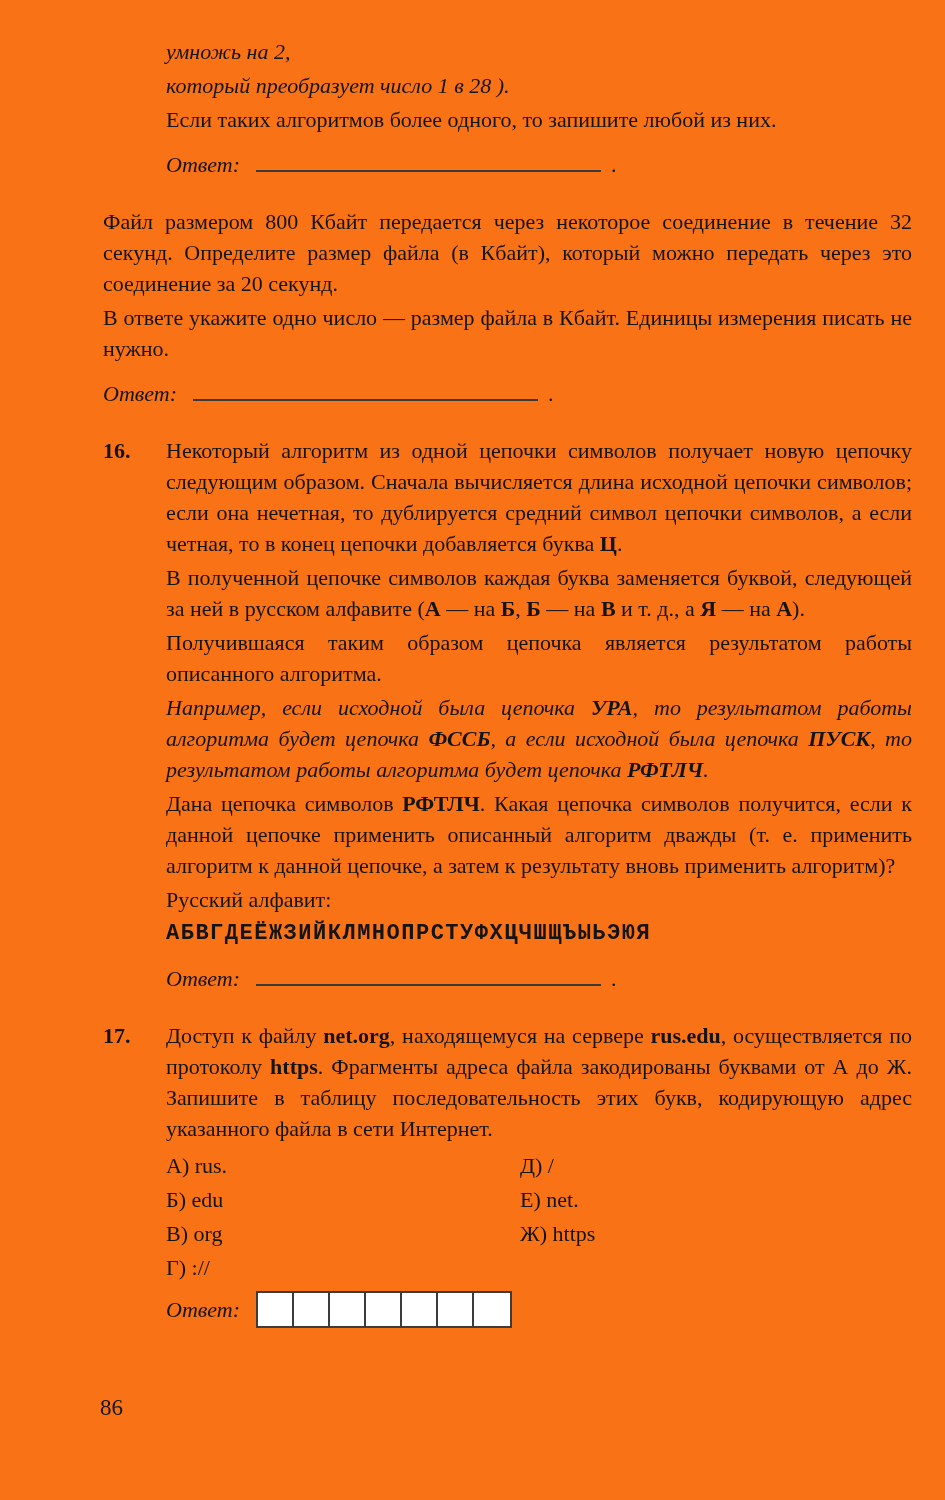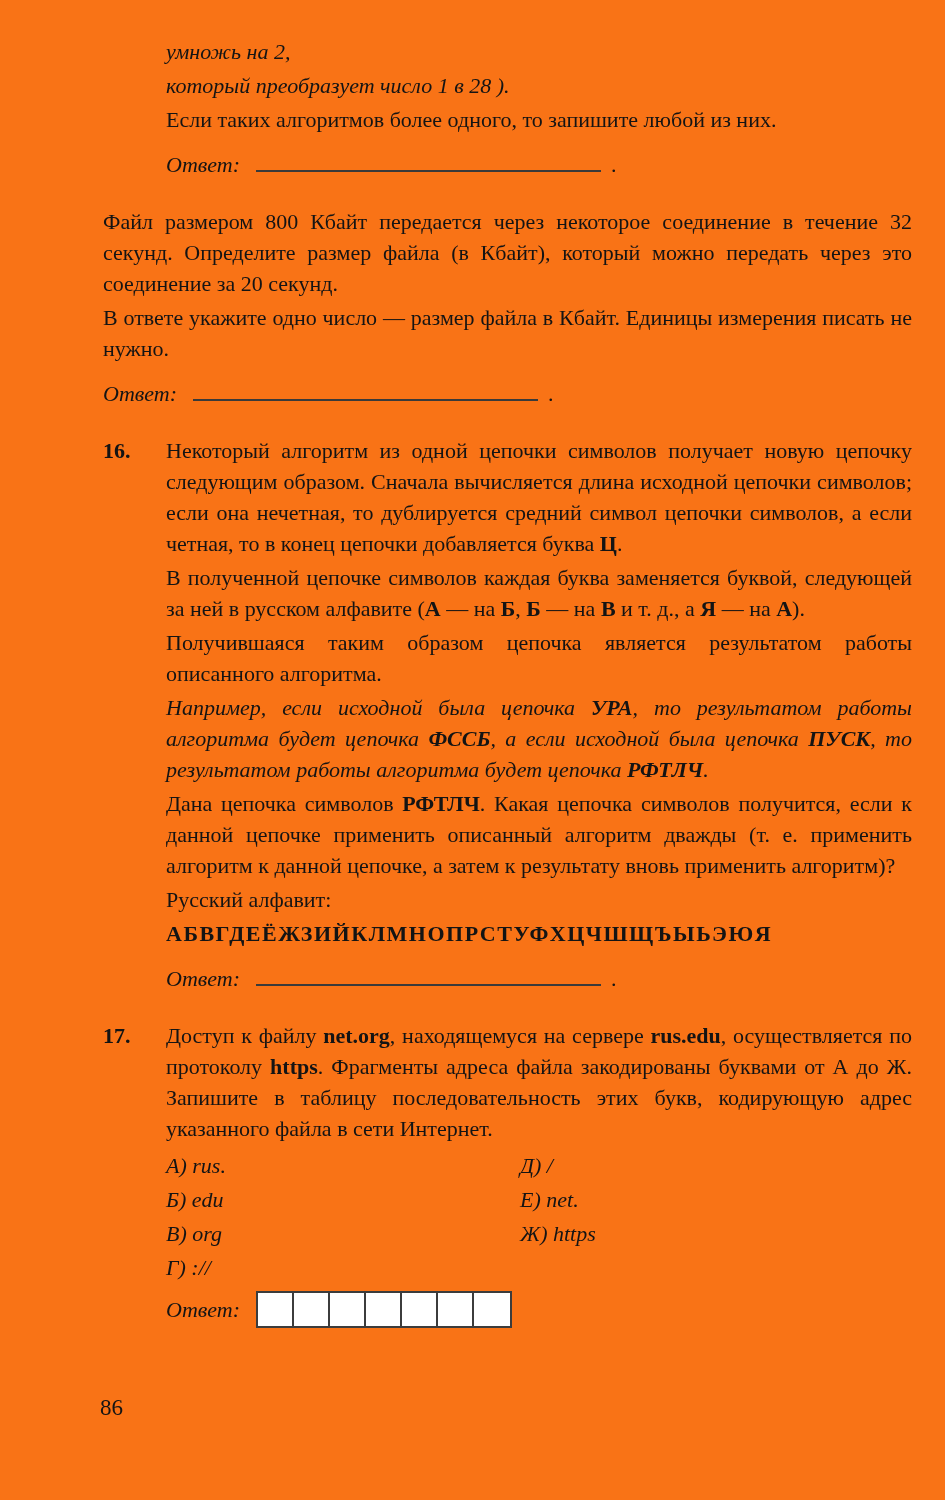--- a/index.html
+++ b/index.html
@@ -32,34 +32,35 @@
   }
   .body p + p { margin-top: 3px; }
   p.nojust { text-align: left; }
   .i { font-style: italic; }
   .b { font-weight: bold; }
   .alphabet {
     font-weight: bold;
     letter-spacing: 1.5px;
     white-space: nowrap;
     text-align: center;
+    font-family: Liberation Mono, monospace;
   }
   .answer-line {
     display: flex; align-items: baseline;
     margin-top: 13px;
     font-size: 22px; line-height: 31px;
   }
   .answer-label { font-style: italic; }
   .blank {
     display: inline-block;
     width: 345px; height: 1em;
     border-bottom: 2px solid #3a3a3a;
     margin: 0 10px 0 16px;
   }
-  .opts { display: flex; margin-top: 6px; font-style: italic; }
+  .opts { display: flex; margin-top: 6px; }
   .opt-col-left { width: 354px; flex-shrink: 0; }
   .opt-col-right { flex: 1; }
   .opts p { text-align: left; }
   .answer-row {
     display: flex; align-items: center;
     margin-top: 8px;
     font-size: 22px; line-height: 31px;
   }
   .answer-table {
     display: flex;

